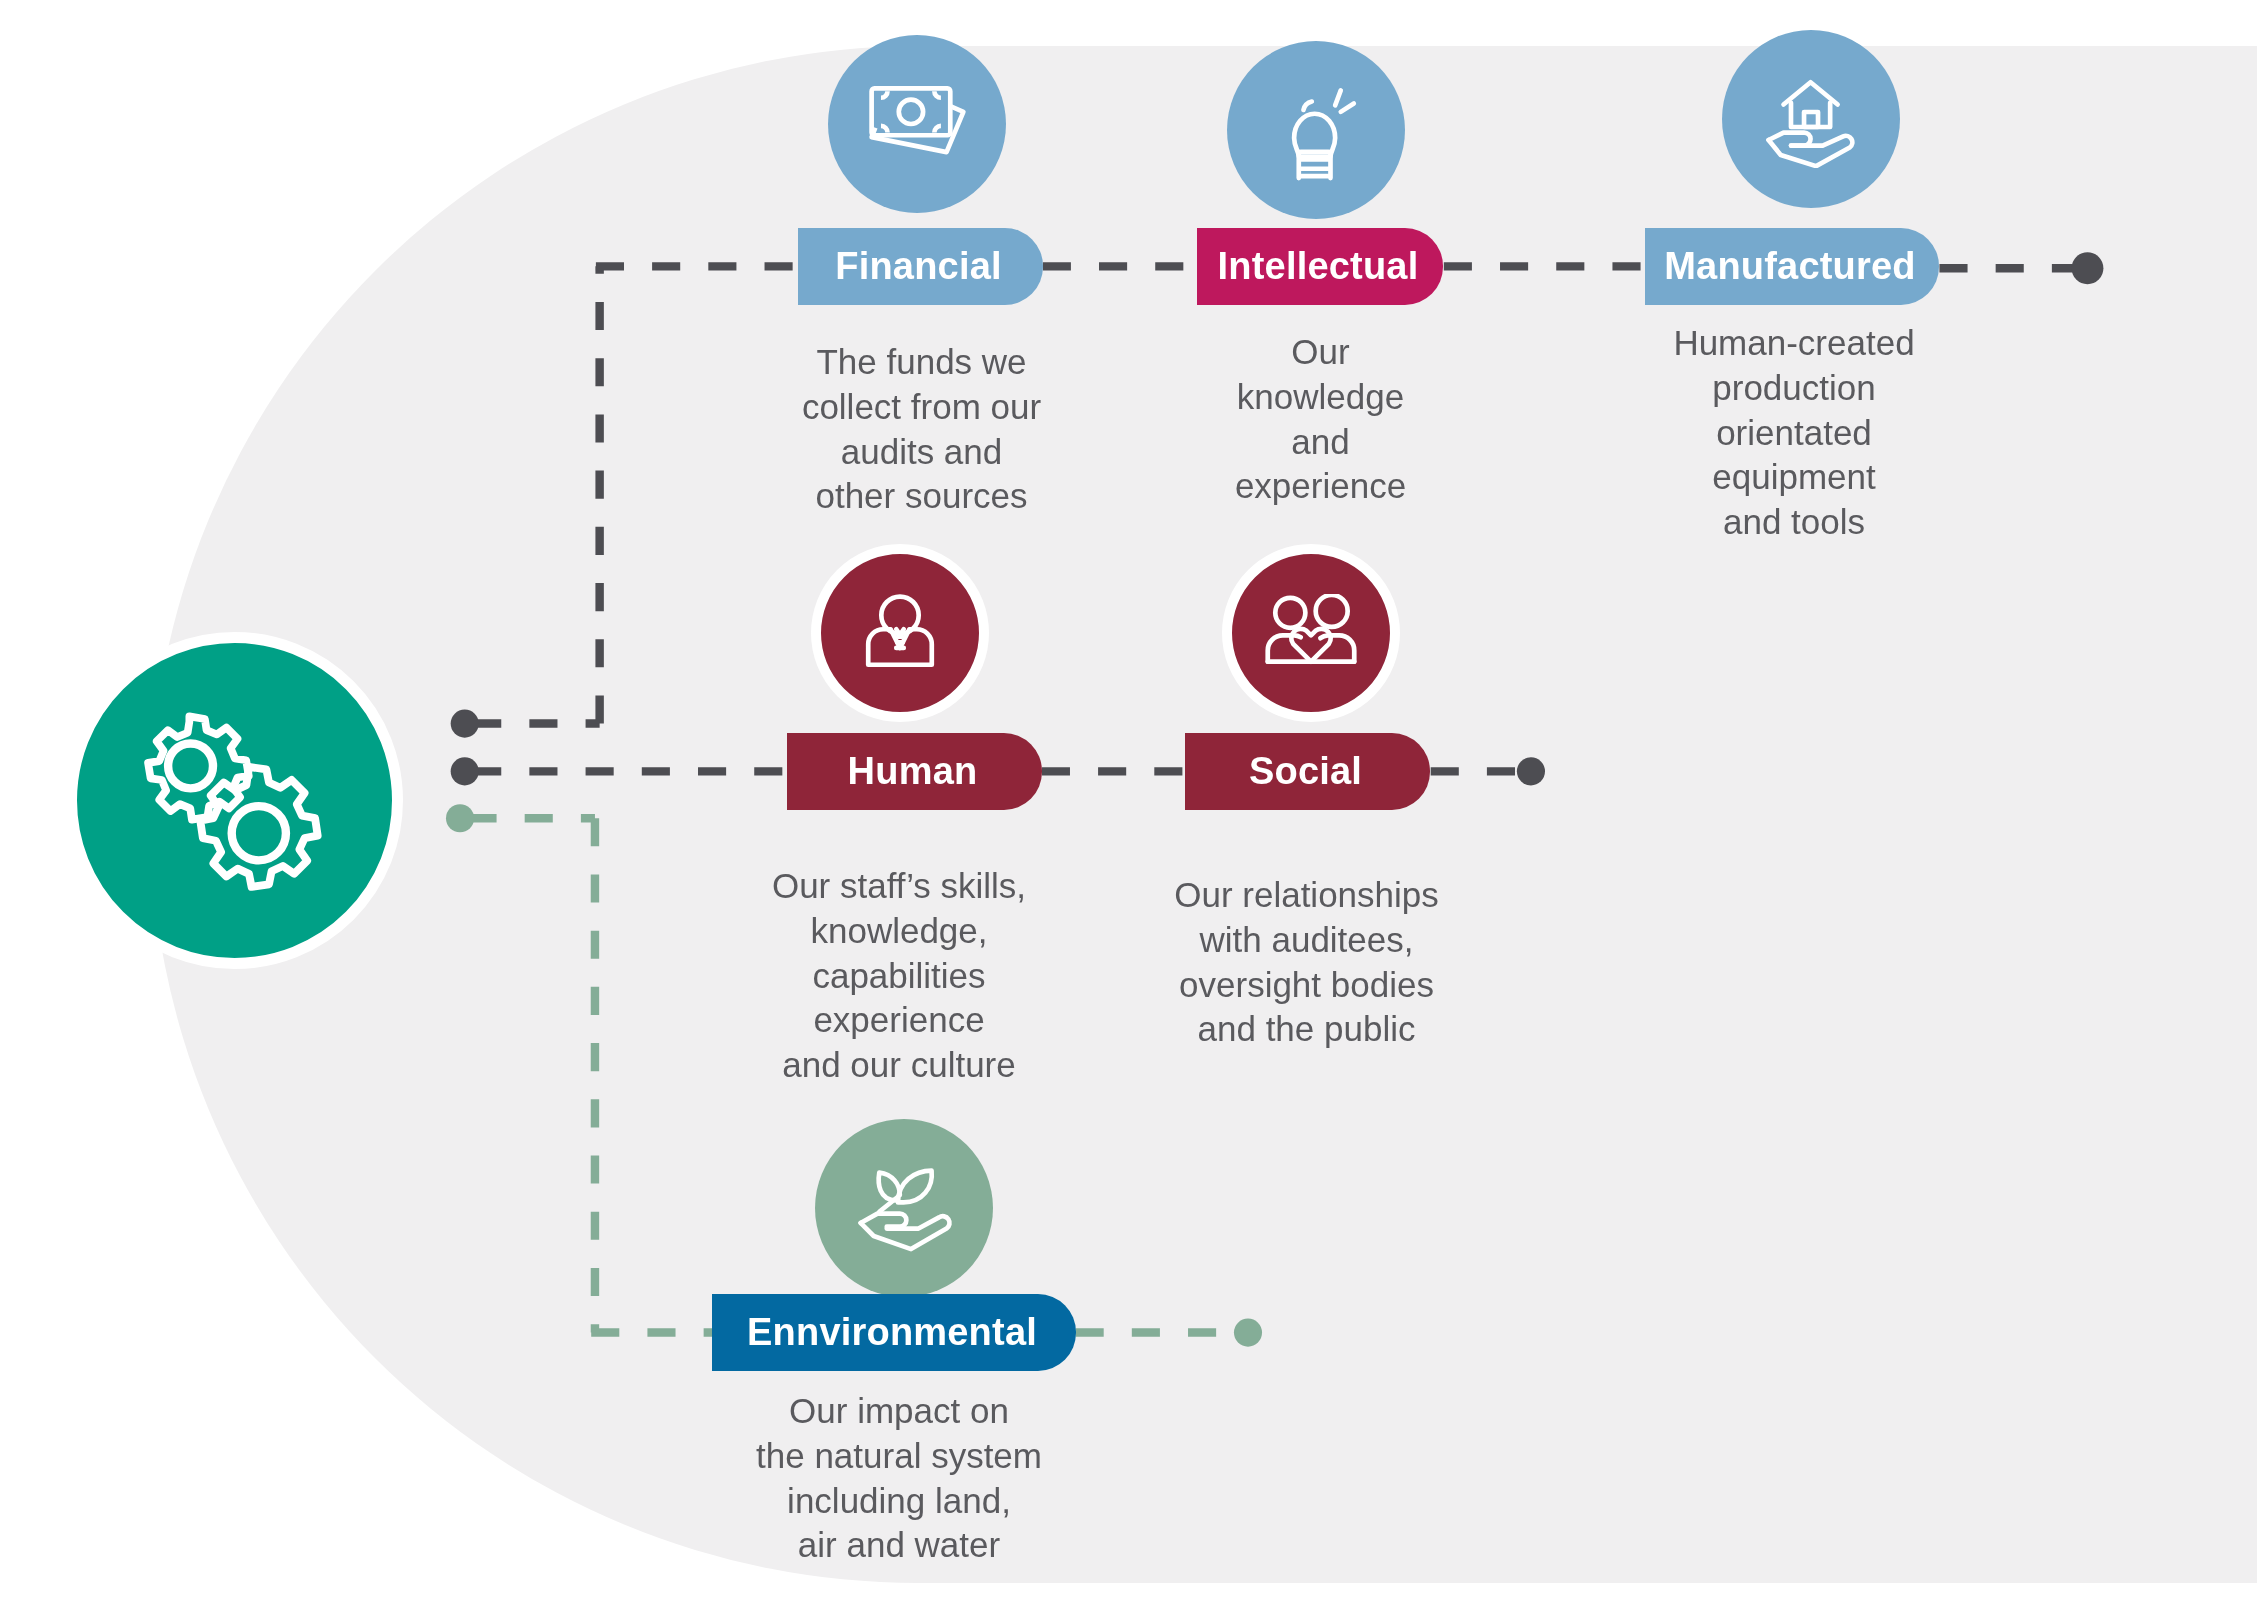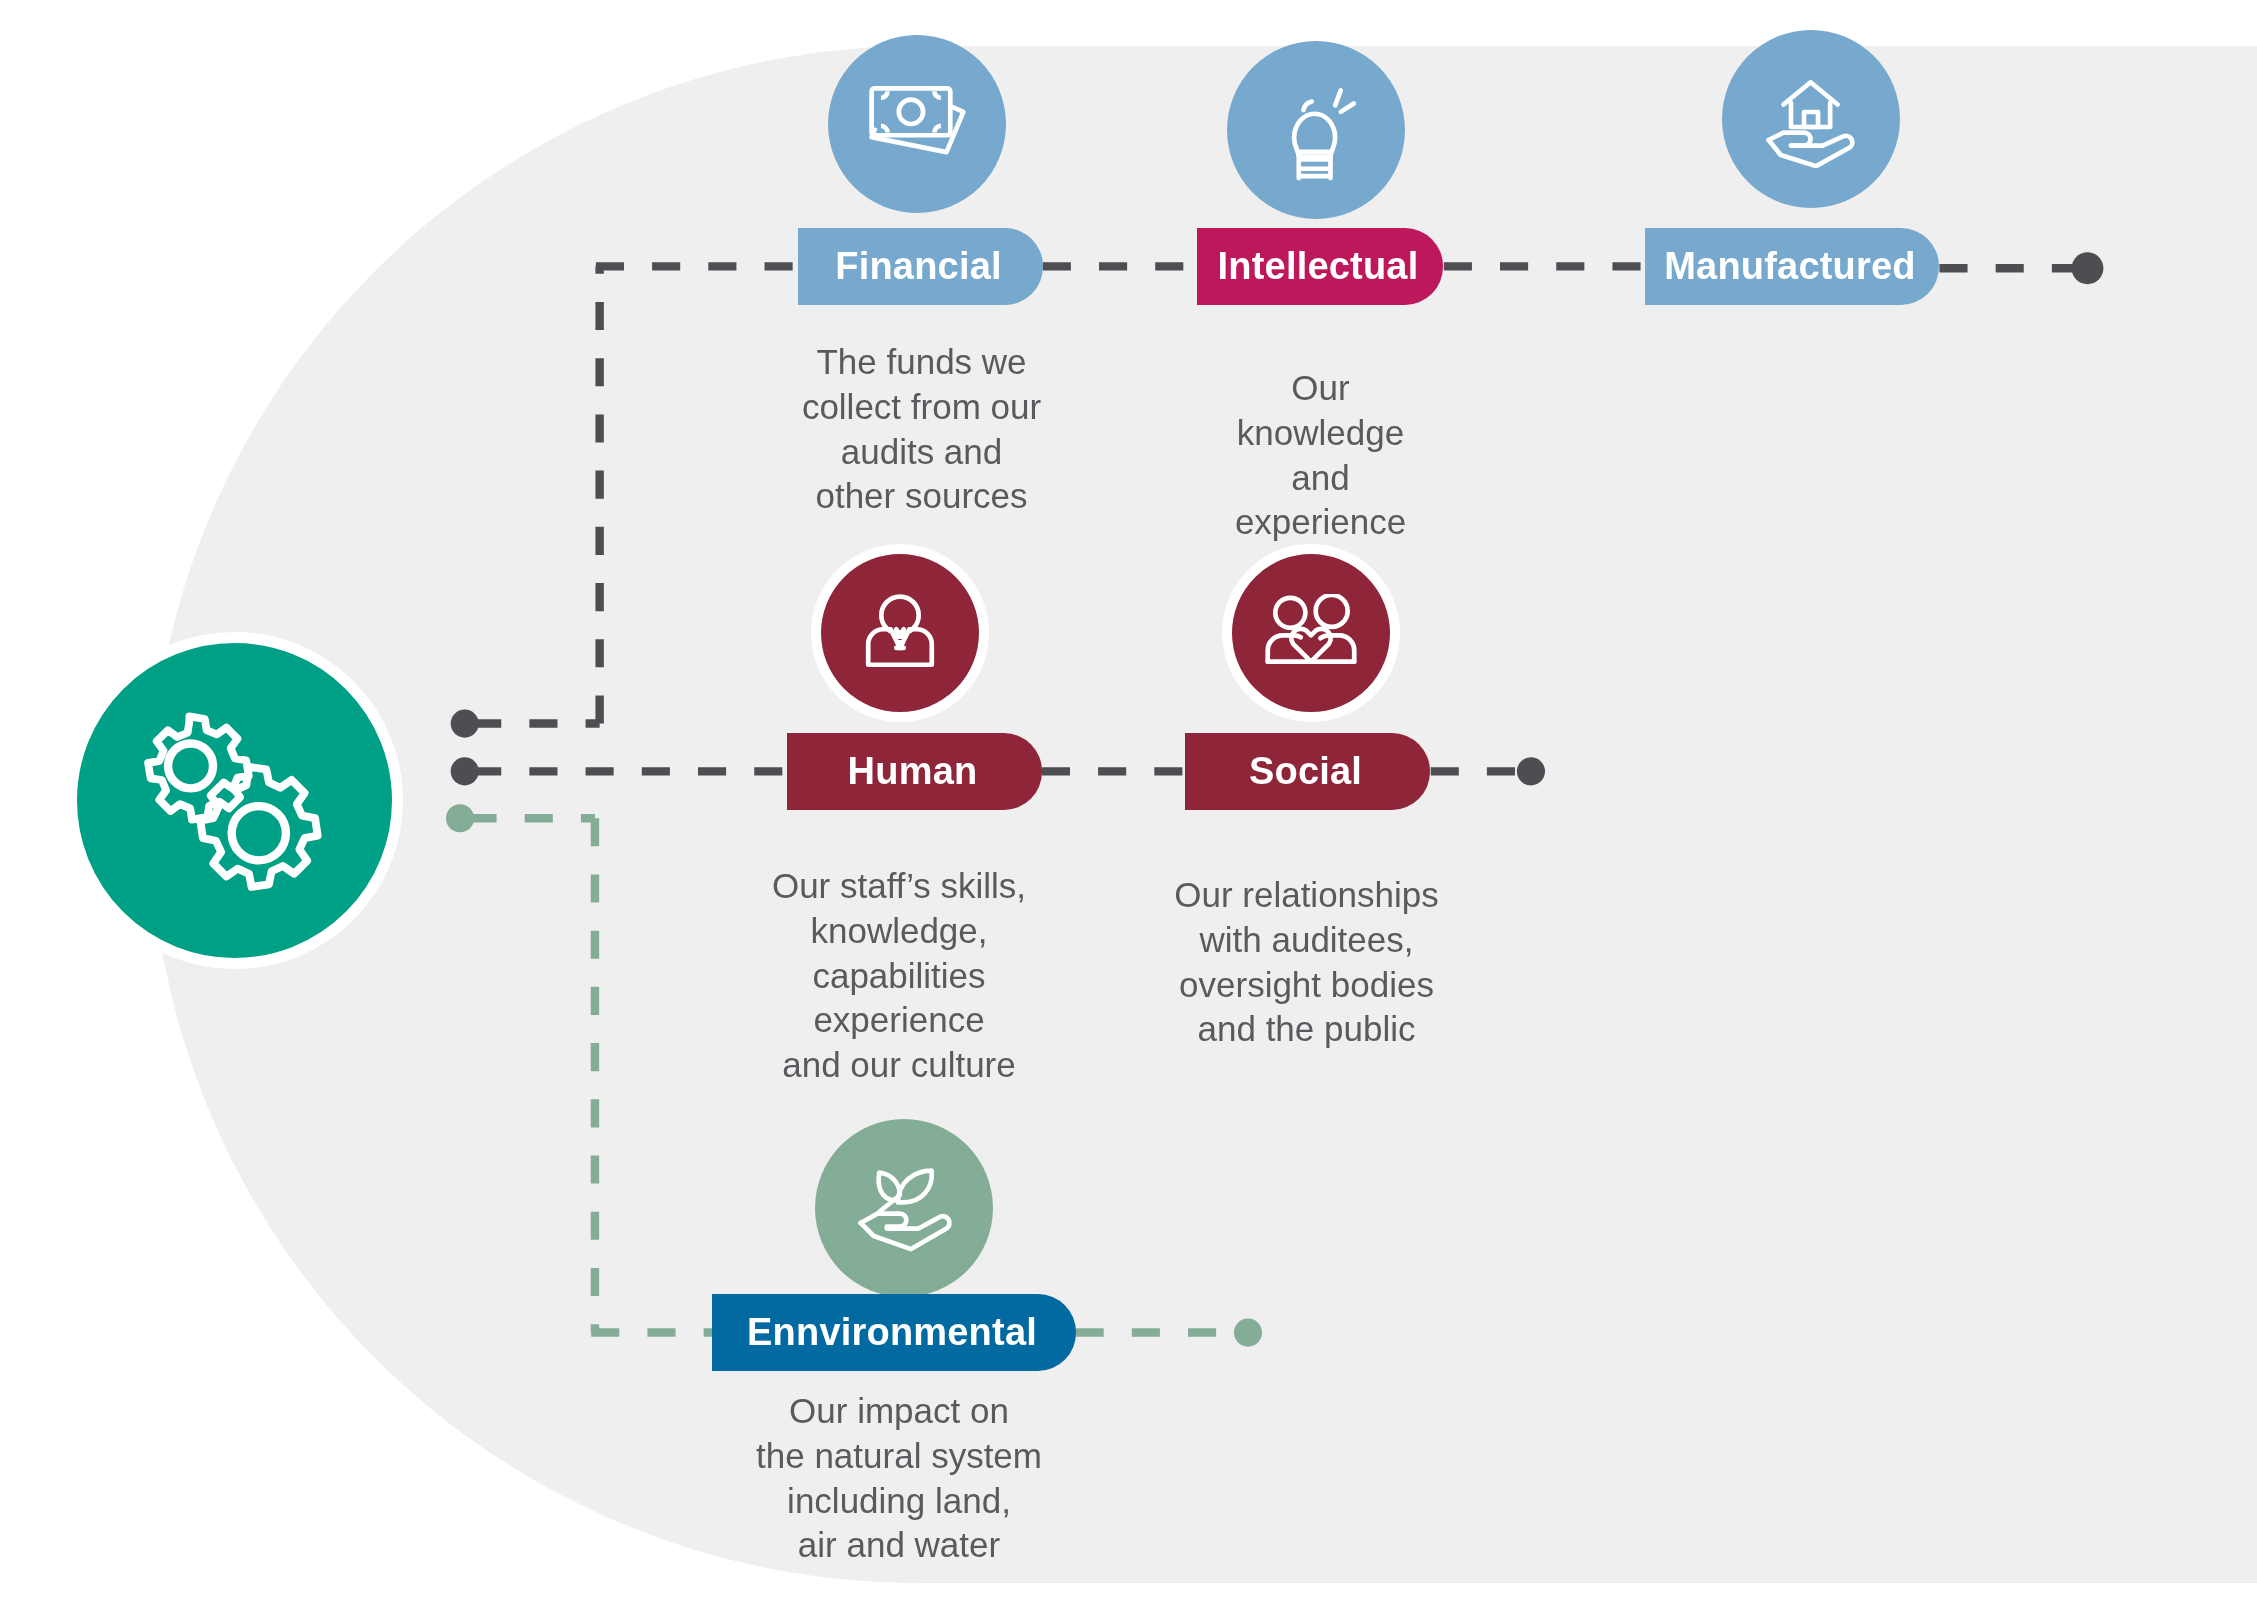--- a/index.html
+++ b/index.html
@@ -151,39 +151,44 @@
         <path d="M34 86 l32 0 M34 96 l32 0 M35 78 l30 0 M34 104 l32 0"></path>
         <path d="M33 78 l0 28 M67 78 l0 28"></path>
         <path d="M38 33 a12 12 0 0 1 9 -9"></path>
         <path d="M78 12 l-6 16 M92 26 l-14 9"></path>
       </g>
     </svg>
   </div>
   <div class="pill" style="left:1197px;top:224px;width:246px;background:#be185d;">
     <span>Intellectual</span>
   </div>
-  <div class="desc" style="left:1182px;top:326px;width:277px;margin-top:36px;">Our
+  <div class="desc" style="left:1182px;top:326px;width:277px;">Our
 knowledge
 and
 experience</div>
 
   <div class="bubble" style="left:1722px;top:26px;background:#76a9cd;">
     <svg width="105" height="97" viewBox="0 0 112 104">
       <g fill="none" stroke="#ffffff" stroke-width="5" stroke-linejoin="round" stroke-linecap="round">
         <path d="M26 36 L55 12 L84 36"></path>
         <path d="M34 34 l0 26 l42 0 l0 -26"></path>
         <rect x="48" y="44" width="15" height="16"></rect>
         <path d="M10 74 l16 -8 l22 0 a7 7 0 0 1 0 14 l-14 0"></path>
         <path d="M34 80 l34 0 l22 -10 a7 7 0 0 1 7 12 l-36 20 l-38 -12 l-13 -16"></path>
       </g>
     </svg>
   </div>
   <div class="pill" style="left:1645px;top:224px;width:294px;background:#76a9cd;align-items:center;">
     <span>Manufactured</span>
   </div>
+  <div class="desc" style="left:1658px;top:317px;width:272px;">Human-created
+production
+orientated
+equipment
+and tools</div>
 
   <div class="bubble ringed" style="left:811px;top:540px;background:#8f2539;">
     <svg width="86" height="86" viewBox="0 0 92 92">
       <g fill="none" stroke="#ffffff" stroke-width="5" stroke-linejoin="round" stroke-linecap="round">
         <circle cx="46" cy="27" r="20"></circle>
         <path d="M12 80 l0 -22 a16 16 0 0 1 16 -16 l8 0 l10 20 l10 -20 l8 0 a16 16 0 0 1 16 16 l0 22 z"></path>
         <path d="M42 42 l4 6 l4 -6 M44 50 l4 0 M43 56 l6 0 M42 62 l8 0"></path>
       </g>
     </svg>
   </div>

